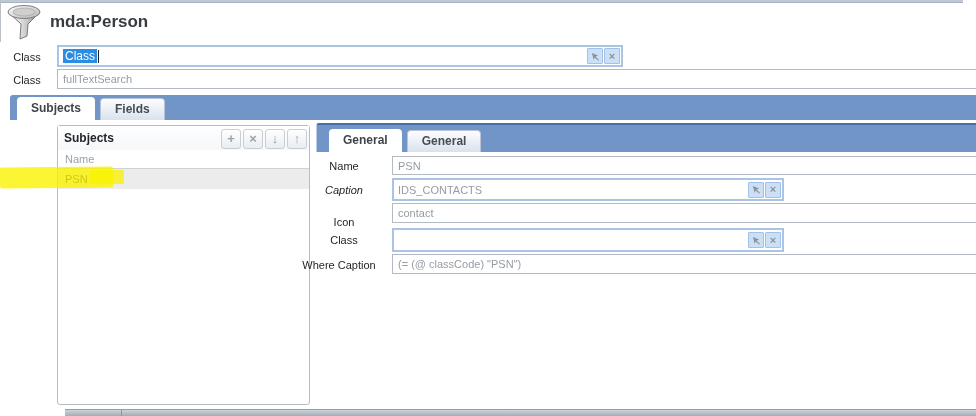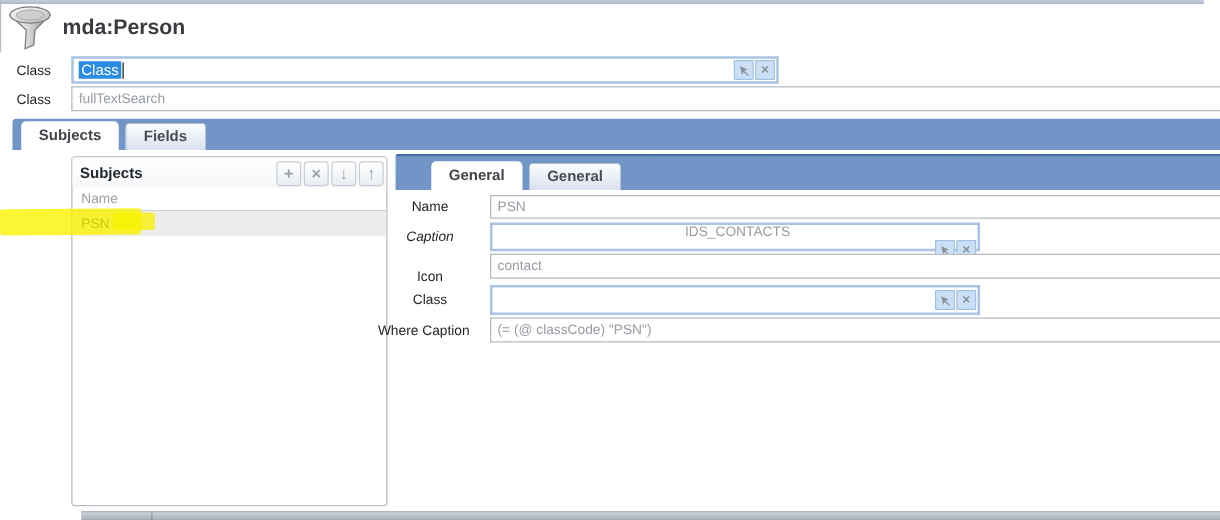--- a/index.html
+++ b/index.html
@@ -130,32 +130,32 @@
     </div>
     <div class="col-header">Name</div>
     <div class="list-row">
       <span>PSN</span>
     </div>
   </div>
 
   <div class="hl-mark"></div>
   <div class="hl-mark2"></div>
 
-  <div class="tab-band inner" style="left:316px;top:123px;width:660px;height:29px;padding-left:28px;">
+  <div class="tab-band inner" style="left:316px;top:123px;width:660px;height:29px;padding-left:12px;">
     <div class="tab active">General</div>
     <div class="tab inactive">General</div>
   </div>
 
   <div class="lbl" style="left:300px;width:88px;top:160px;">Name</div>
   <div class="field gray" style="left:392px;top:156px;width:590px;height:19px;">
     <span>PSN</span>
   </div>
 
   <div class="lbl" style="left:300px;width:88px;top:184px;font-style:italic;">Caption</div>
-  <div class="field blue" style="left:392px;top:178px;width:392px;height:23px;flex-direction:column;">
+  <div class="field blue" style="left:392px;top:178px;width:392px;height:23px;">
     <span>IDS_CONTACTS</span>
     <span class="pickers">
       <span class="pbtn">
         <svg width="9" height="9" viewBox="0 0 10 10">
           <path d="M1 1 L8 4 L5 5 L9 9 L8 9.5 L4 6 L3 9 Z" fill="#8b9299"></path>
         </svg>
       </span>
       <span class="pbtn">×</span>
     </span>
   </div>

